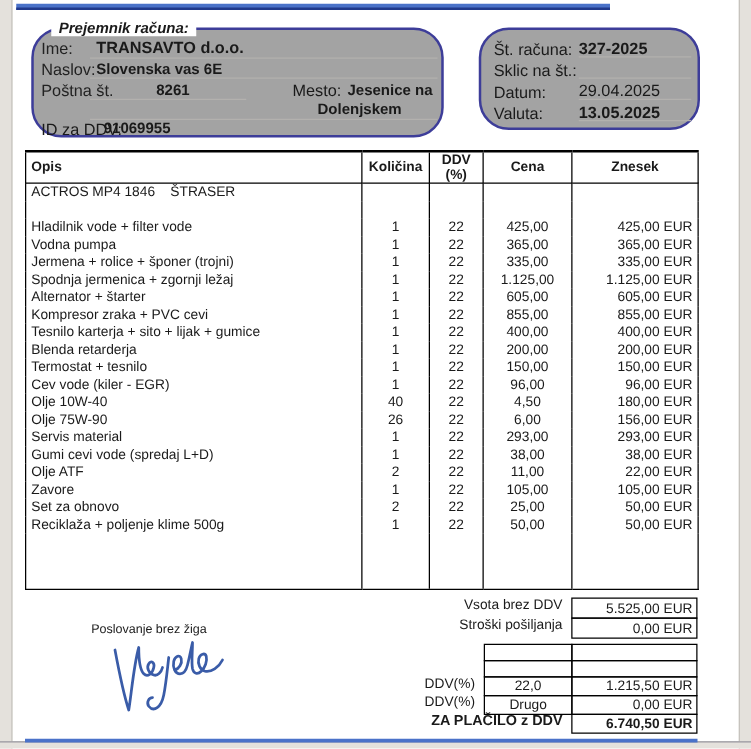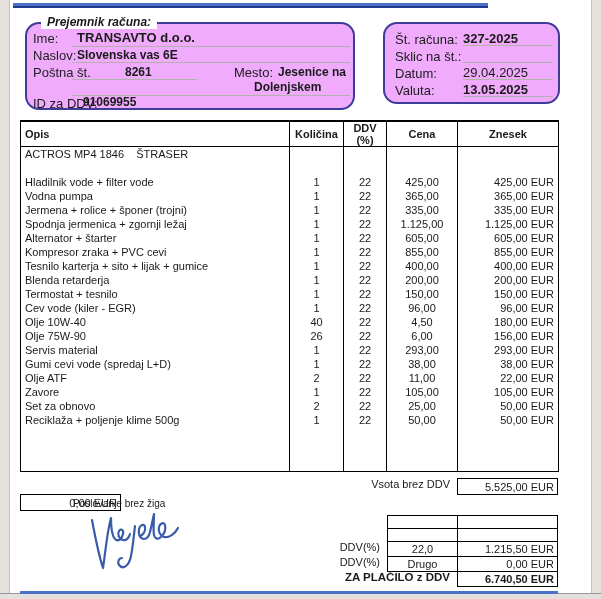--- a/index.html
+++ b/index.html
@@ -10,21 +10,21 @@
   }
   
   .strip { position:absolute; background:#e4e1dc; }
   .strip-left  { left:0; top:0; width:10px; height:599px; border-right:1px solid #c6c3be; }
   .strip-right { left:591px; top:0; width:10px; height:599px; border-left:1px solid #c6c3be; }
   .strip-bottom{ left:0; top:593px; width:601px; height:6px; border-top:1px solid #97959d; }
 
   .top-bar { position:absolute; left:13px; top:3px; width:475px; height:5px; }
 
   
-  .fbox { position:absolute; border:2px solid #3d3d99; border-radius:14px; background:#f0abfc; }
+  .fbox { position:absolute; border:2px solid #3d3d99; border-radius:24px; background:#a3a3a3; }
   .box-recipient { left:25px; top:22px; width:330px; height:88px; }
   .box-invoice   { left:383px; top:22px; width:177px; height:82px; }
   .legend {
     position:absolute; top:-9px; left:14px; background:#fff; padding:0 6px;
     font-weight:bold; font-style:italic; font-size:12px;
   }
   .frow { position:absolute; font-size:13px; white-space:nowrap; }
   .flabel { color:#222; }
   .fval { font-weight:bold; font-size:12px; }
   .fval-lg { font-weight:bold; font-size:13px; }
@@ -302,20 +302,21 @@
       </tbody>
     </table>
   </div>
 
   <div class="summary">
     <div class="sum-row h17">
       <span class="sum-label">Vsota brez DDV</span>
       <span class="cell cell-val">5.525,00 EUR</span>
     </div>
     <div class="sum-row h17 mt-1">
+      <span class="sum-label">Stroški pošiljanja</span>
       <span class="cell cell-val">0,00 EUR</span>
     </div>
     <div class="gap4"></div>
     <div class="sum-row h14">
       <span class="sum-label"></span>
       <span class="cell cell-mid"></span>
       <span class="cell cell-val" style="margin-left:-1px;"></span>
     </div>
     <div class="sum-row h14 mt-1">
       <span class="sum-label"></span>

